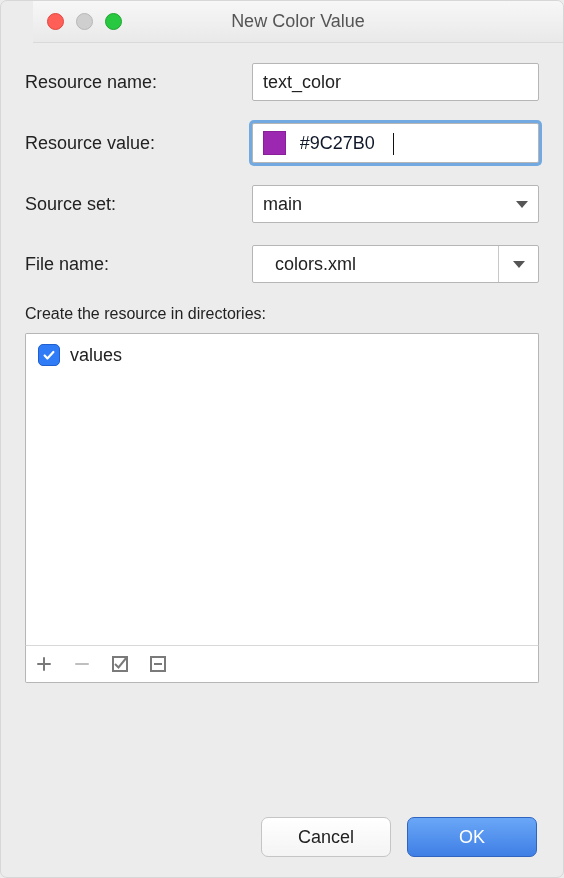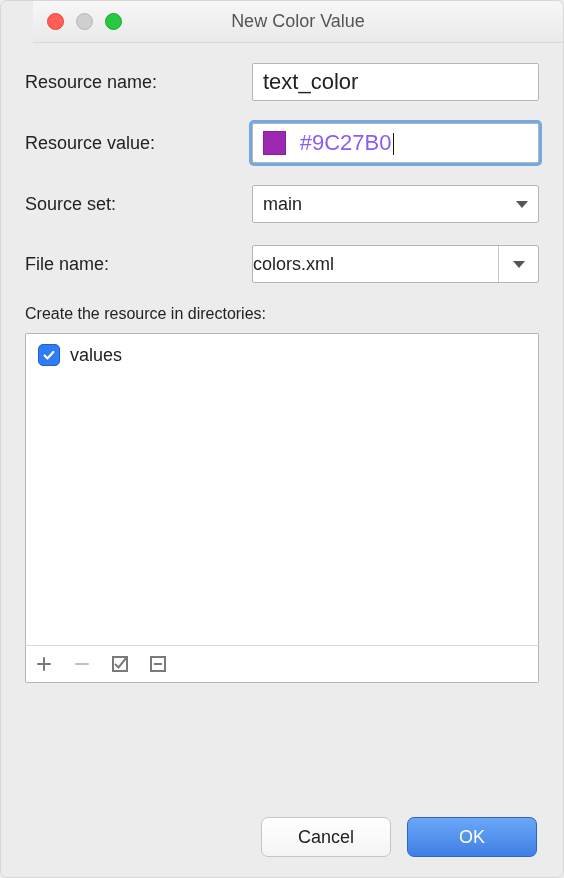--- a/index.html
+++ b/index.html
@@ -66,41 +66,41 @@
       border-radius: 2px;
       padding: 0 10px;
       font-size: 18px;
       color: #222;
       display: flex;
       align-items: center;
       position: relative;
     }
     .text-input input {
       border: none; outline: none; width: 100%; height: 100%;
-      font-size: 22px; color: #222; background: transparent;
+      font-size: 18px; color: #222; background: transparent;
     }
     .color-input-wrap {
       display: flex; align-items: center;
       width: 100%;
       height: 40px;
       background: #fff;
       border: 1px solid #b6b6b6;
       border-radius: 2px;
       padding: 0 10px;
       font-size: 18px;
       box-shadow: 0 0 0 3px rgba(93,158,223,0.85);
     }
     .color-swatch {
       width: 26px; height: 24px; background: #9c27b0;
       margin-right: 14px;
       border: 1px solid #8a2099;
     }
     .color-input-wrap input {
       border: none; outline: none; width: 100%; height: 100%;
-      font-size: 22px; color: #8b5cf6; background: transparent;
+      font-size: 18px; color: #0f172a; background: transparent;
     }
     .select-box {
       justify-content: space-between;
       cursor: default;
     }
     .dropdown-row .select-box {
        padding-right: 10px;
     }
     .chevron {
       width: 0; height: 0;
@@ -110,21 +110,21 @@
     }
     .combo-box {
       padding: 0;
       display: flex;
       align-items: stretch;
     }
     .combo-text {
       flex: 1;
       display: flex;
       align-items: center;
-      padding: 0 0;
+      padding: 0 22px;
     }
     .combo-btn {
       width: 40px;
       border-left: 1px solid #c8c8c8;
       display: flex;
       align-items: center;
       justify-content: center;
       cursor: default;
     }
 

